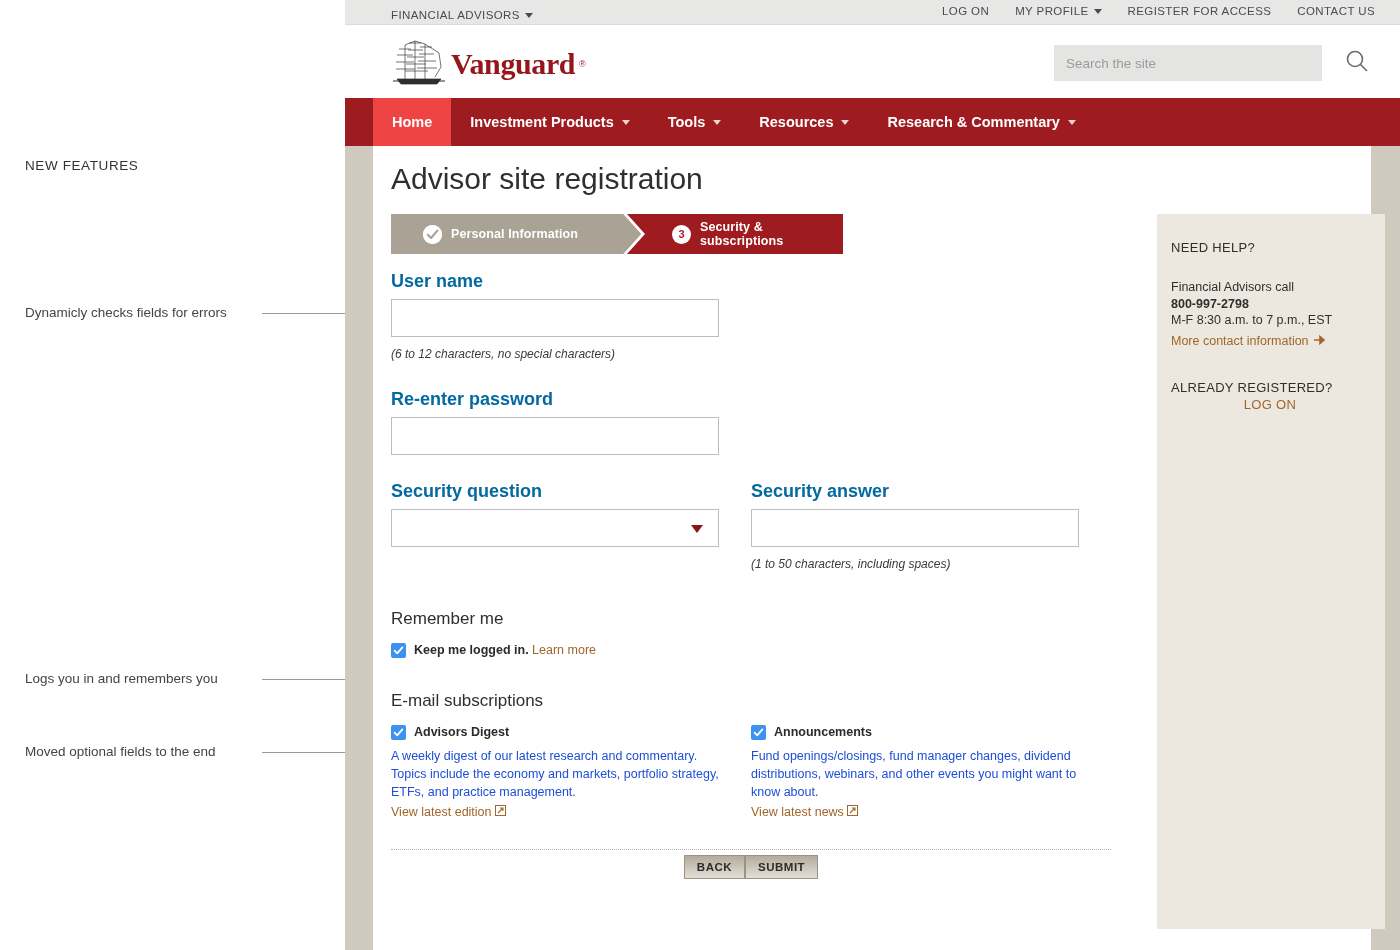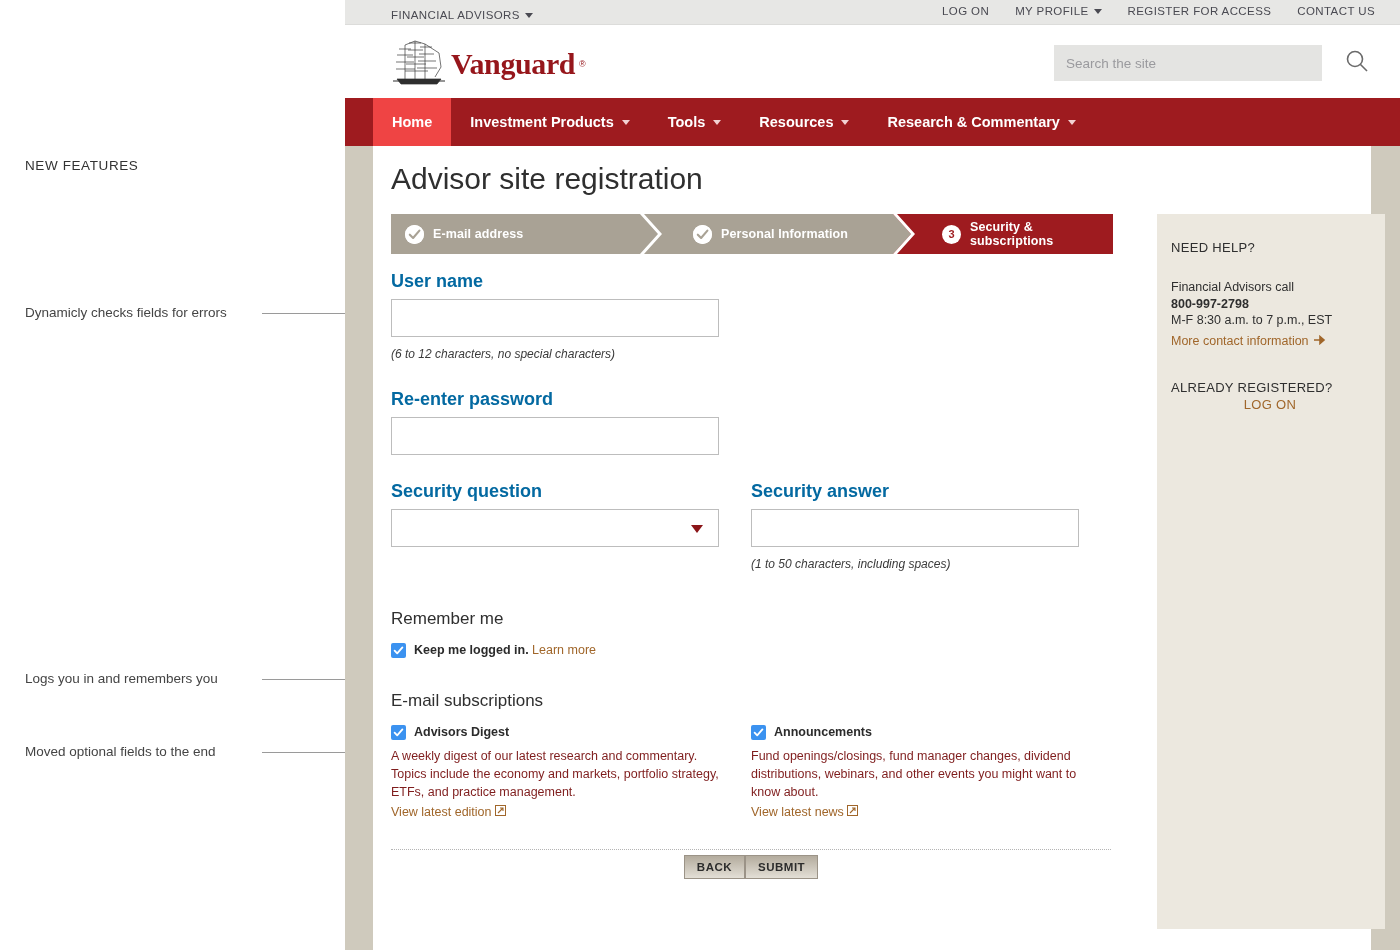--- a/index.html
+++ b/index.html
@@ -128,21 +128,21 @@
   
   .cbrow { display:flex; align-items:flex-start; gap:8px; }
   .cbox {
     width:15px; height:15px; flex:0 0 15px; background:#3b92f0; border-radius:2px;
     display:flex; align-items:center; justify-content:center; margin-top:1px; cursor:pointer;
   }
   .cbox svg { display:block; }
   .cb-label { font-size:12.5px; font-weight:bold; color:#2b2b2b; line-height:1.35; }
   .lnk { color:#a0662a; text-decoration:none; font-weight:normal; }
   .lnk-orange { color:#a0662a; text-decoration:none; font-size:12.5px;text-align:center; }
-  .sub-desc { font-size:12.5px; color:#7f1d1d; line-height:1.45; margin-top:6px; }
+  .sub-desc { font-size:12.5px; color:#1d4ed8; line-height:1.45; margin-top:6px; }
 
   .divider {
     border-top:1px dotted #b4b4b4; margin-top:0;
   }
   .btn {
     border:1px solid #9b9387; font-size:11.5px; font-weight:bold; color:#2c2c2c;
     letter-spacing:.5px; padding:0 12px; height:24px; cursor:pointer;
     background:linear-gradient(#b3ab9d, #e3dfd6); font-family:"Liberation Sans", sans-serif;
   }
 
@@ -251,35 +251,20 @@
         <span class="nav-caret"></span>
       </div>
     </nav>
 
     <div class="content">
 
       <h1 class="page-title">Advisor site registration</h1>
 
       <div class="steps">
 
-        <div class="step done step-1">
-          <span class="step-badge">
-            <svg width="19" height="19" viewBox="0 0 19 19">
-              <circle cx="9.5" cy="9.5" r="9.5" fill="#fff"></circle>
-              <path d="M4.8 9.7 L8.1 13 L14.4 5.6" stroke="#a9a295" stroke-width="2.1" fill="none" stroke-linecap="round" stroke-linejoin="round"></path>
-            </svg>
-          </span>
-          <span class="step-label">E-mail address</span>
-          <span class="chev">
-            <svg width="22" height="40" viewBox="0 0 22 40" preserveAspectRatio="none">
-              <polygon points="0,0 22,0 22,40 0,40 18,20" fill="#a9a295"></polygon>
-              <polygon points="0,0 4,0 22,20 4,40 0,40 18,20" fill="#ffffff"></polygon>
-            </svg>
-          </span>
-        </div>
 
         <div class="step done step-2">
           <span class="step-badge">
             <svg width="19" height="19" viewBox="0 0 19 19">
               <circle cx="9.5" cy="9.5" r="9.5" fill="#fff"></circle>
               <path d="M4.8 9.7 L8.1 13 L14.4 5.6" stroke="#a9a295" stroke-width="2.1" fill="none" stroke-linecap="round" stroke-linejoin="round"></path>
             </svg>
           </span>
           <span class="step-label">Personal Information</span>
           <span class="chev">

